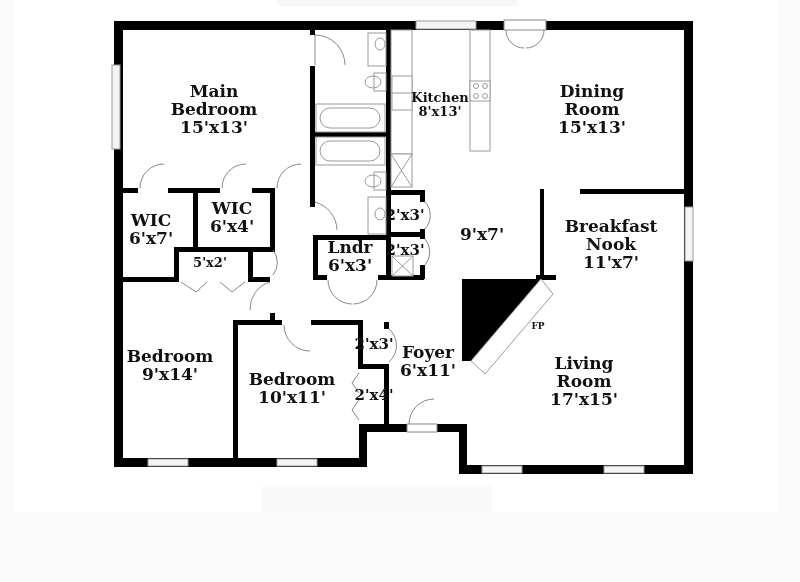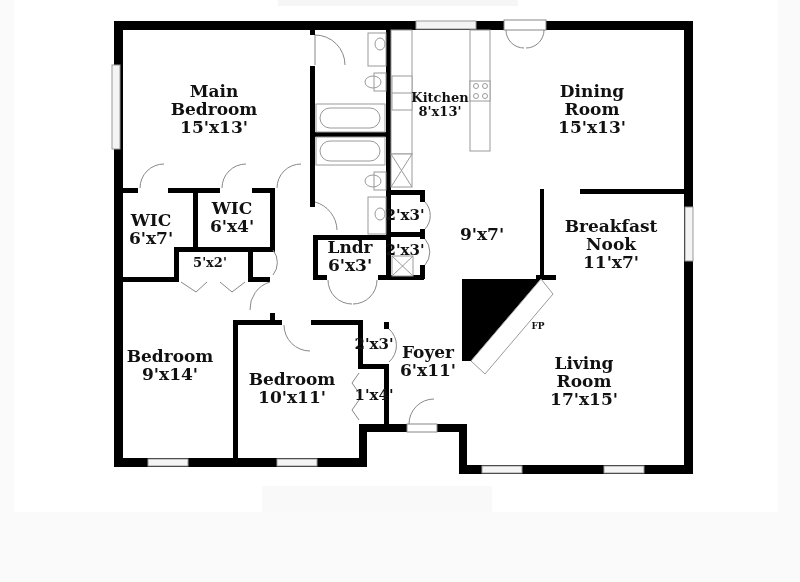--- a/index.html
+++ b/index.html
@@ -252,21 +252,21 @@
   <div class="label lg" style="left:292px;top:371px;">
     <span class="name">Bedroom</span>
     <span class="dim">10'x11'</span>
   </div>
 
   <div class="label sm" style="left:374px;top:337px;">
     <span class="dim">2'x3'</span>
   </div>
 
   <div class="label sm" style="left:374px;top:388px;">
-    <span class="dim">1'x4'</span>
+    <span class="dim">2'x4'</span>
   </div>
 
   <div class="label lg" style="left:428px;top:344px;">
     <span class="name">Foyer</span>
     <span class="dim">6'x11'</span>
   </div>
 
   <div class="label lg" style="left:584px;top:355px;">
     <span class="name">Living</span>
     <span class="name">Room</span>

